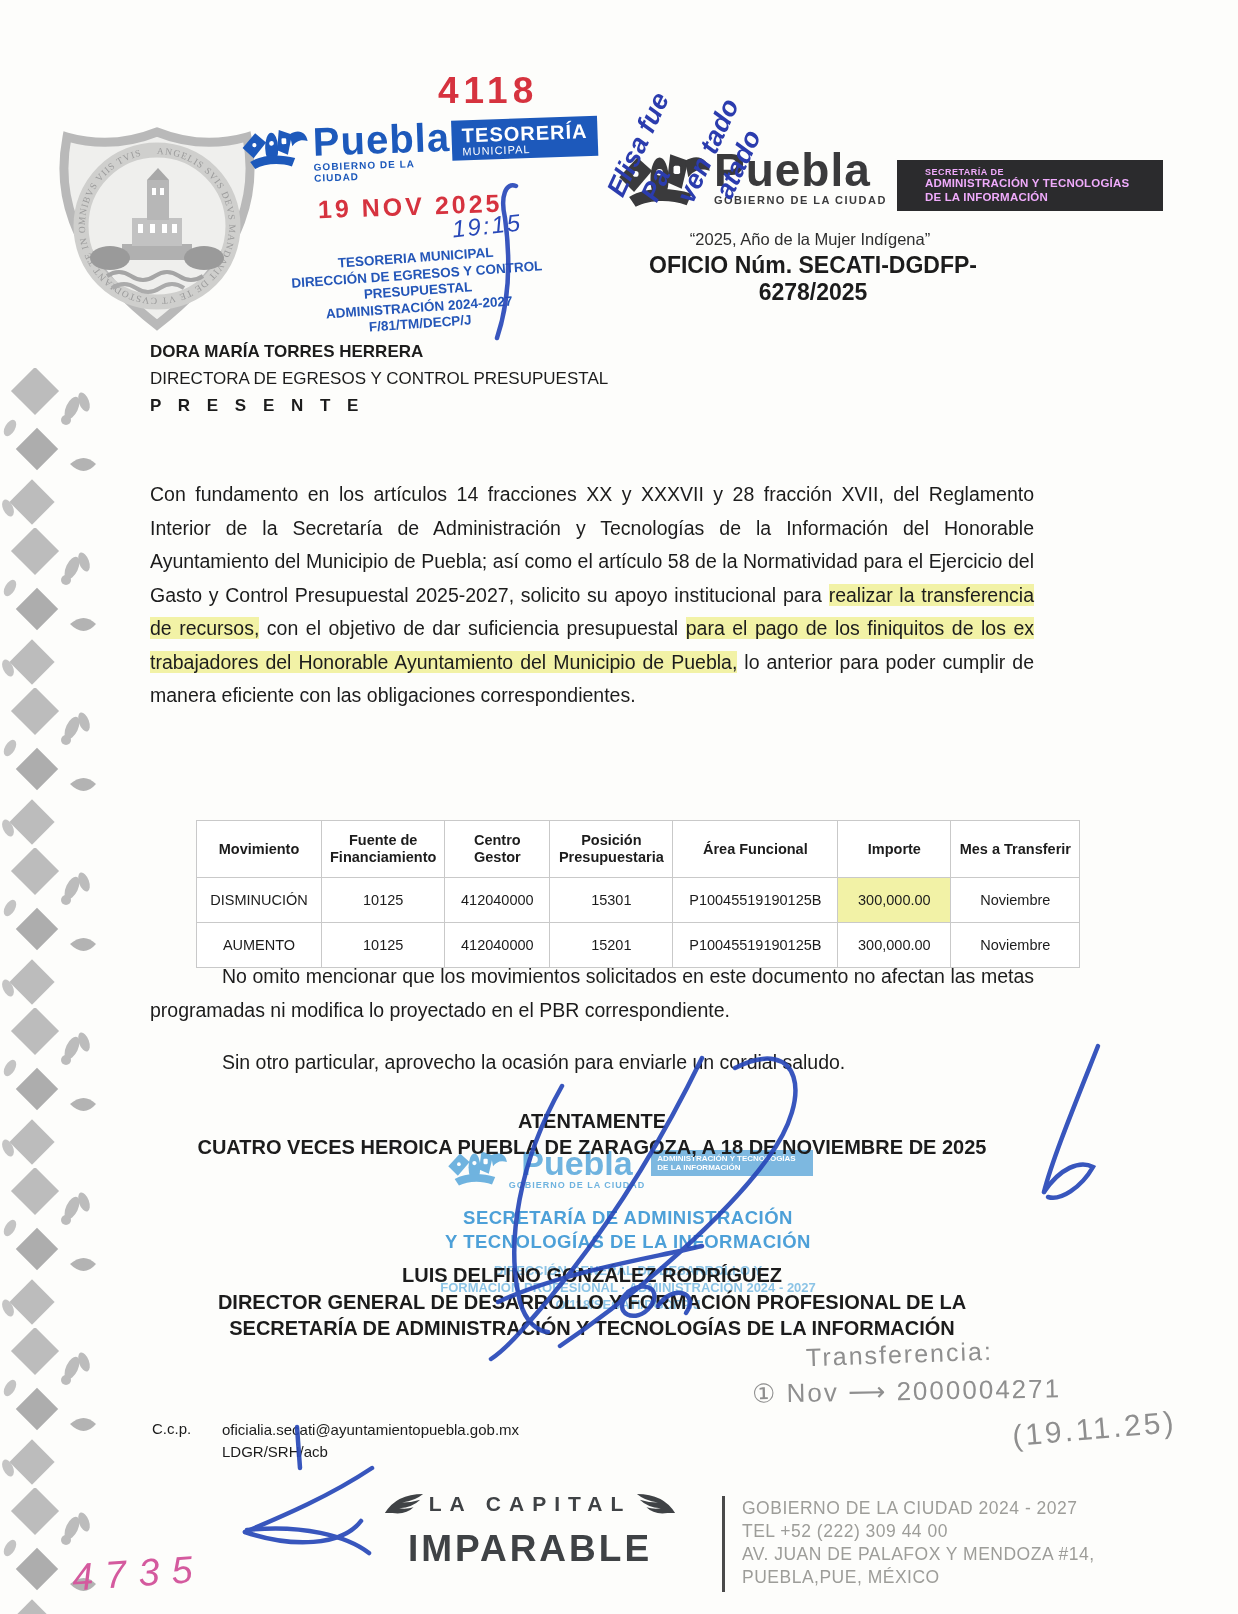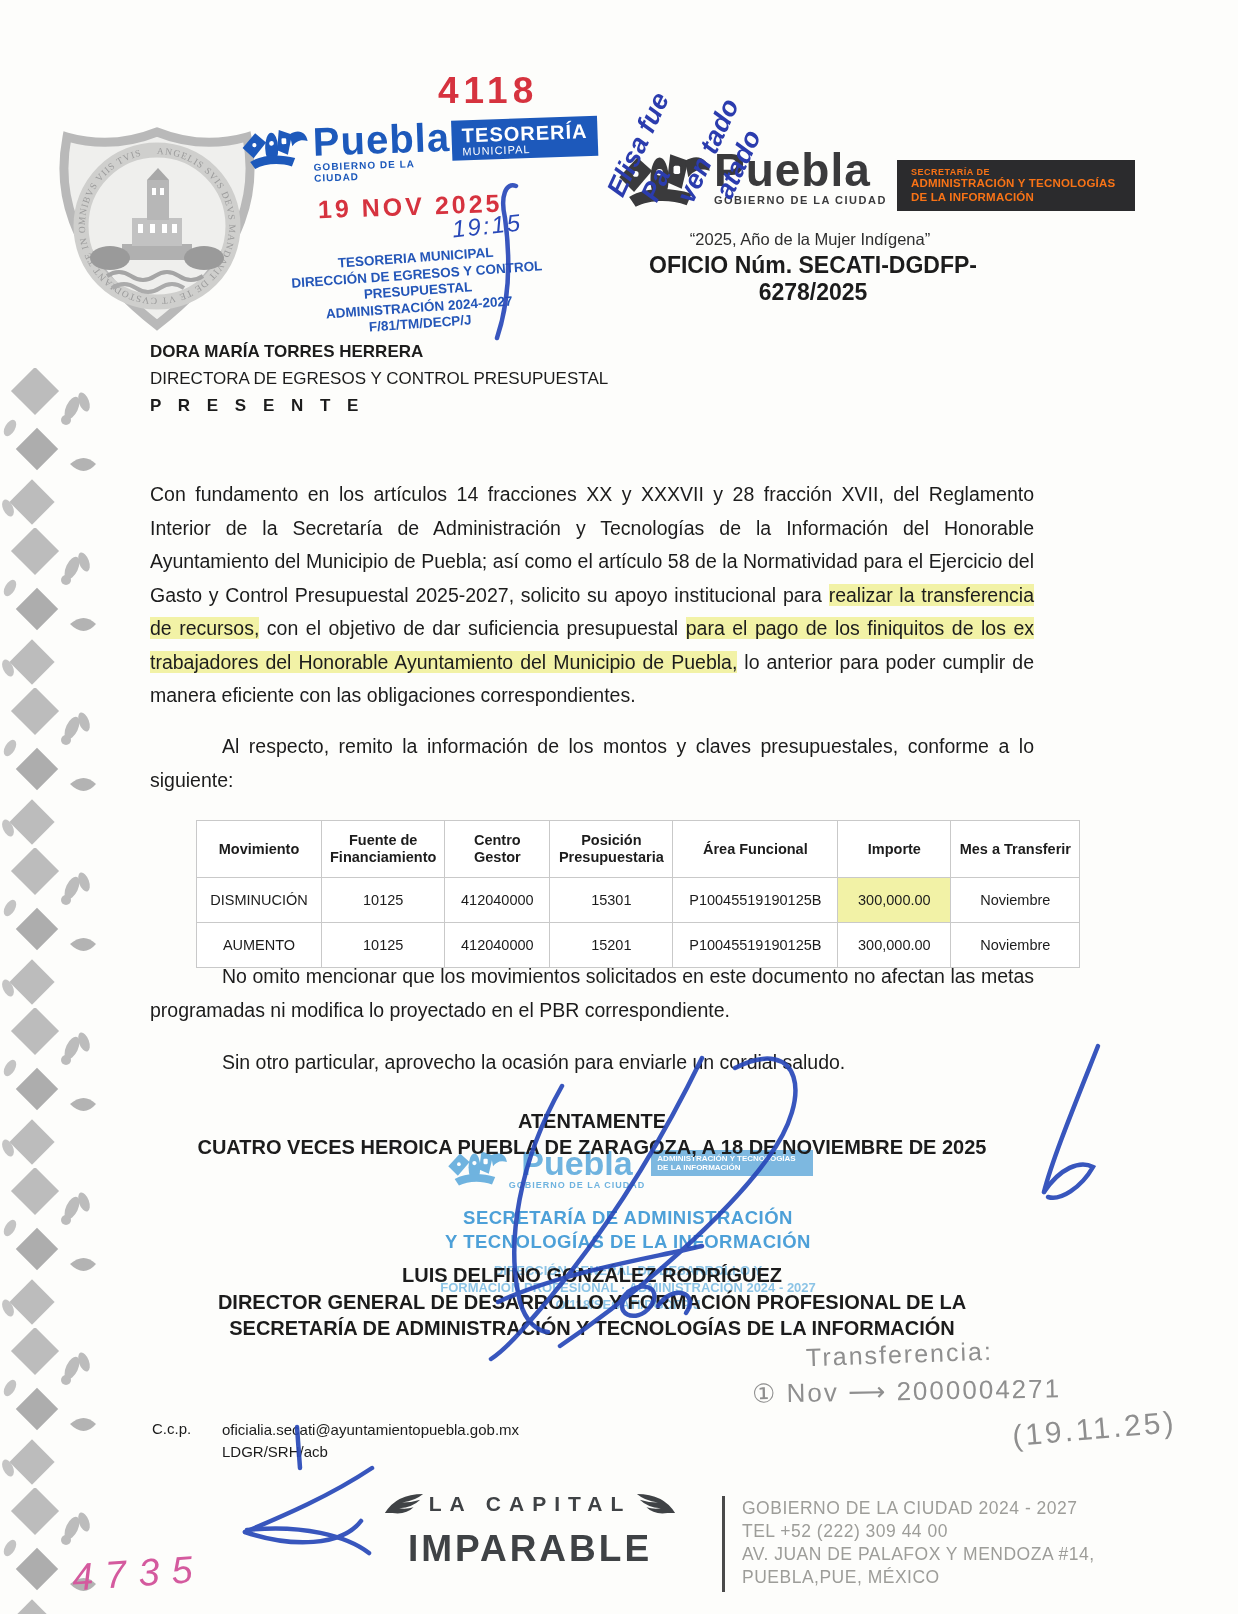--- a/index.html
+++ b/index.html
@@ -39,21 +39,21 @@
   .hand-note{left:600px; top:188px; z-index:4; transform:rotate(-65deg); transform-origin:left top;
              color:#2b3cae; font-size:27px; font-weight:bold; font-style:italic; line-height:33px; white-space:nowrap;}
   .hand-note .l2{margin-left:10px;} .hand-note .l3{margin-left:24px;} .hand-note .l4{margin-left:44px;}
   
   .hdr{left:612px; top:146px; z-index:2;}
   .hdr-row{display:flex; align-items:flex-start;}
   .hdr .pmark-svg{width:100px; height:74px;}
   .hdr-word{margin-left:2px;}
   .hdr-puebla{font-size:46px; font-weight:bold; color:#3a3a3c; line-height:48px; letter-spacing:1px;}
   .hdr-gob{font-size:11px; font-weight:bold; color:#3a3a3c; letter-spacing:1.5px;}
-  .hdr-badge{background:#2b2b2d; color:#f97316; margin-left:10px; margin-top:14px; padding:7px 14px; width:210px;}
+  .hdr-badge{background:#2b2b2d; color:#f0abfc; margin-left:10px; margin-top:14px; padding:7px 28px; width:210px;}
   .hdr-badge-sm{font-size:9px; font-weight:bold; letter-spacing:.5px;}
   .hdr-badge-lg{font-size:11.5px; font-weight:bold; letter-spacing:.2px; line-height:13.5px;}
   .slogan{left:600px; top:230px; width:420px; text-align:center; font-size:16.5px; color:#2e2e2e; z-index:2;}
   .oficio{left:598px; top:252px; width:430px; text-align:center; font-size:23px; font-weight:bold; z-index:2;}
   
   .addr{left:150px; top:338px; font-size:17px; line-height:27px; z-index:2;}
   .addr .name{font-weight:bold;}
   .addr .presente{font-weight:bold; letter-spacing:6px;}
   
   .para{left:150px; width:884px; font-size:19.5px; line-height:33.5px; text-align:justify; z-index:2;}
@@ -236,21 +236,20 @@
   <div class="abs slogan">“2025, Año de la Mujer Indígena”</div>
   <div class="abs oficio">OFICIO Núm. SECATI-DGDFP-6278/2025</div>
 
   <div class="abs addr">
     <div class="name">DORA MARÍA TORRES HERRERA</div>
     <div>DIRECTORA DE EGRESOS Y CONTROL PRESUPUESTAL</div>
     <div class="presente">P R E S E N T E</div>
   </div>
 
   <div class="abs para p1"><span>Con fundamento en los artículos 14 fracciones XX y XXXVII y 28 fracción XVII, del Reglamento Interior de la Secretaría de Administración y Tecnologías de la Información del Honorable Ayuntamiento del Municipio de Puebla; así como el artículo 58 de la Normatividad para el Ejercicio del Gasto y Control Presupuestal 2025-2027, solicito su apoyo institucional para </span><span class="hl">realizar la transferencia de recursos,</span><span> con el objetivo de dar suficiencia presupuestal </span><span class="hl">para el pago de los finiquitos de los ex trabajadores del Honorable Ayuntamiento del Municipio de Puebla,</span><span> lo anterior para poder cumplir de manera eficiente con las obligaciones correspondientes.</span></div>
-  <div class="abs para p2">Al respecto, remito la información de los montos y claves presupuestales, conforme a lo siguiente:</div>
 
   <table class="tbl" style="position:absolute">
     <thead>
       <tr>
         <th class="c0">Movimiento</th>
         <th class="c1">Fuente de Financiamiento</th>
         <th class="c2">Centro Gestor</th>
         <th class="c3">Posición Presupuestaria</th>
         <th class="c4">Área Funcional</th>
         <th class="c5">Importe</th>

